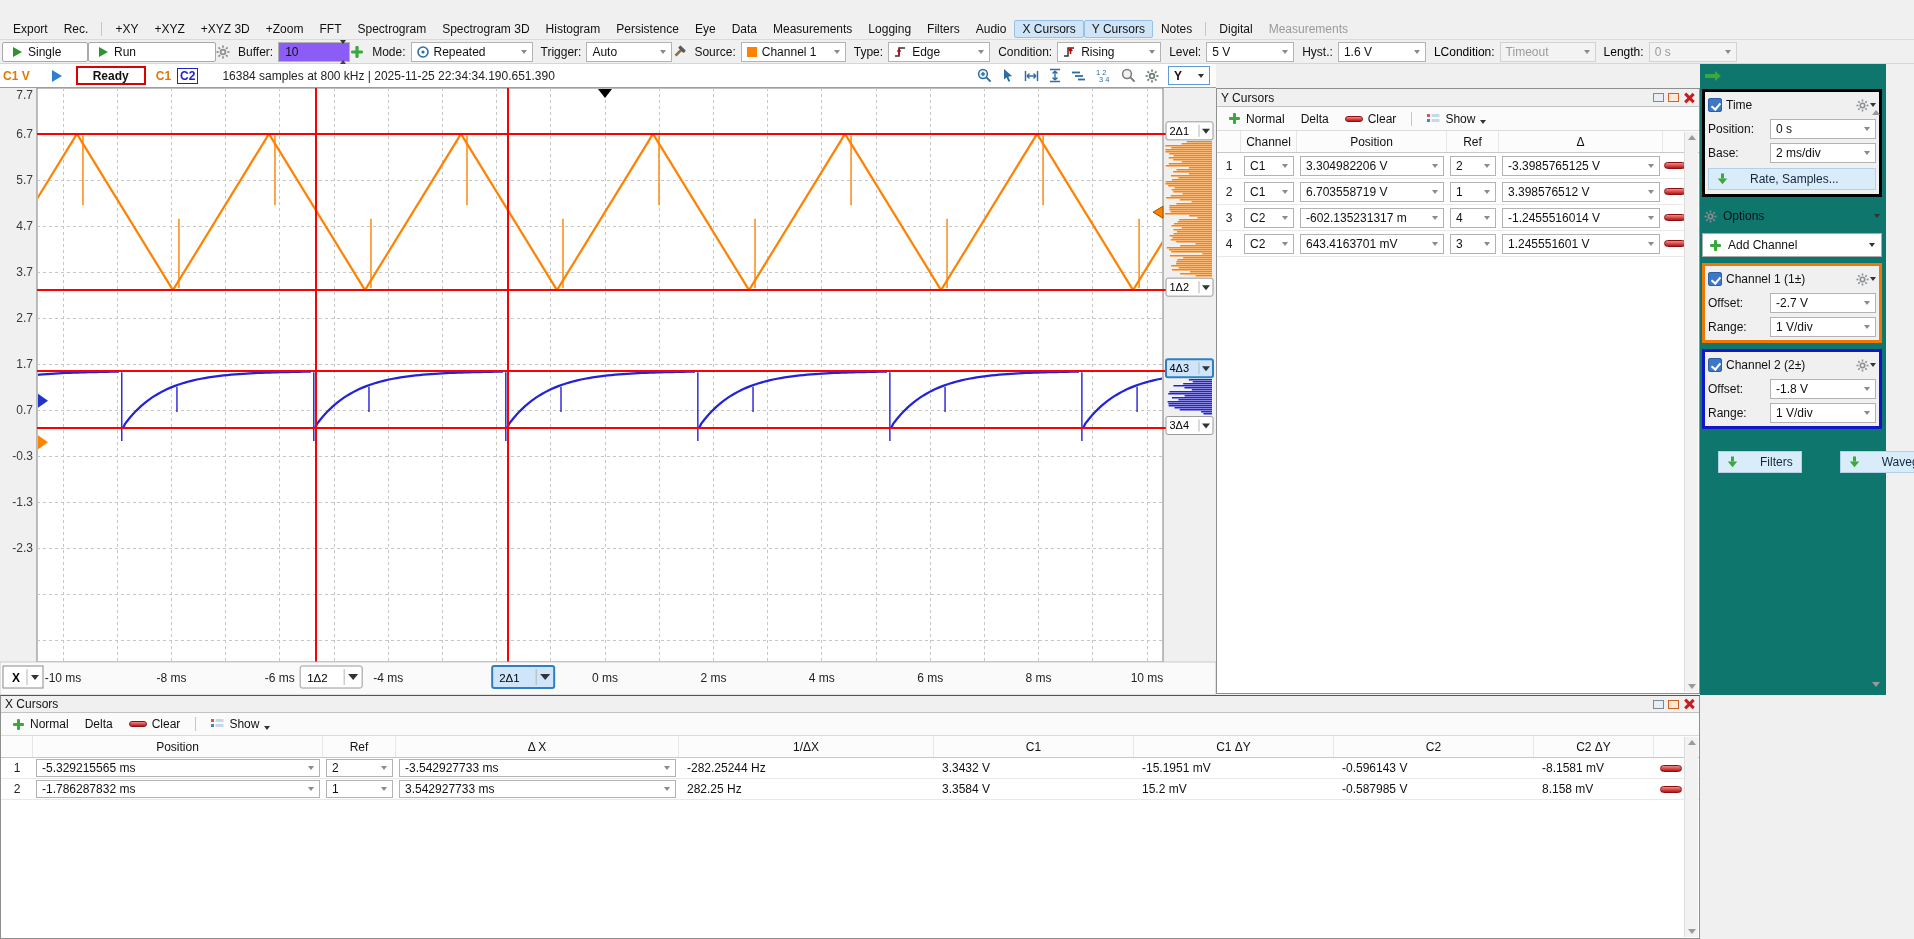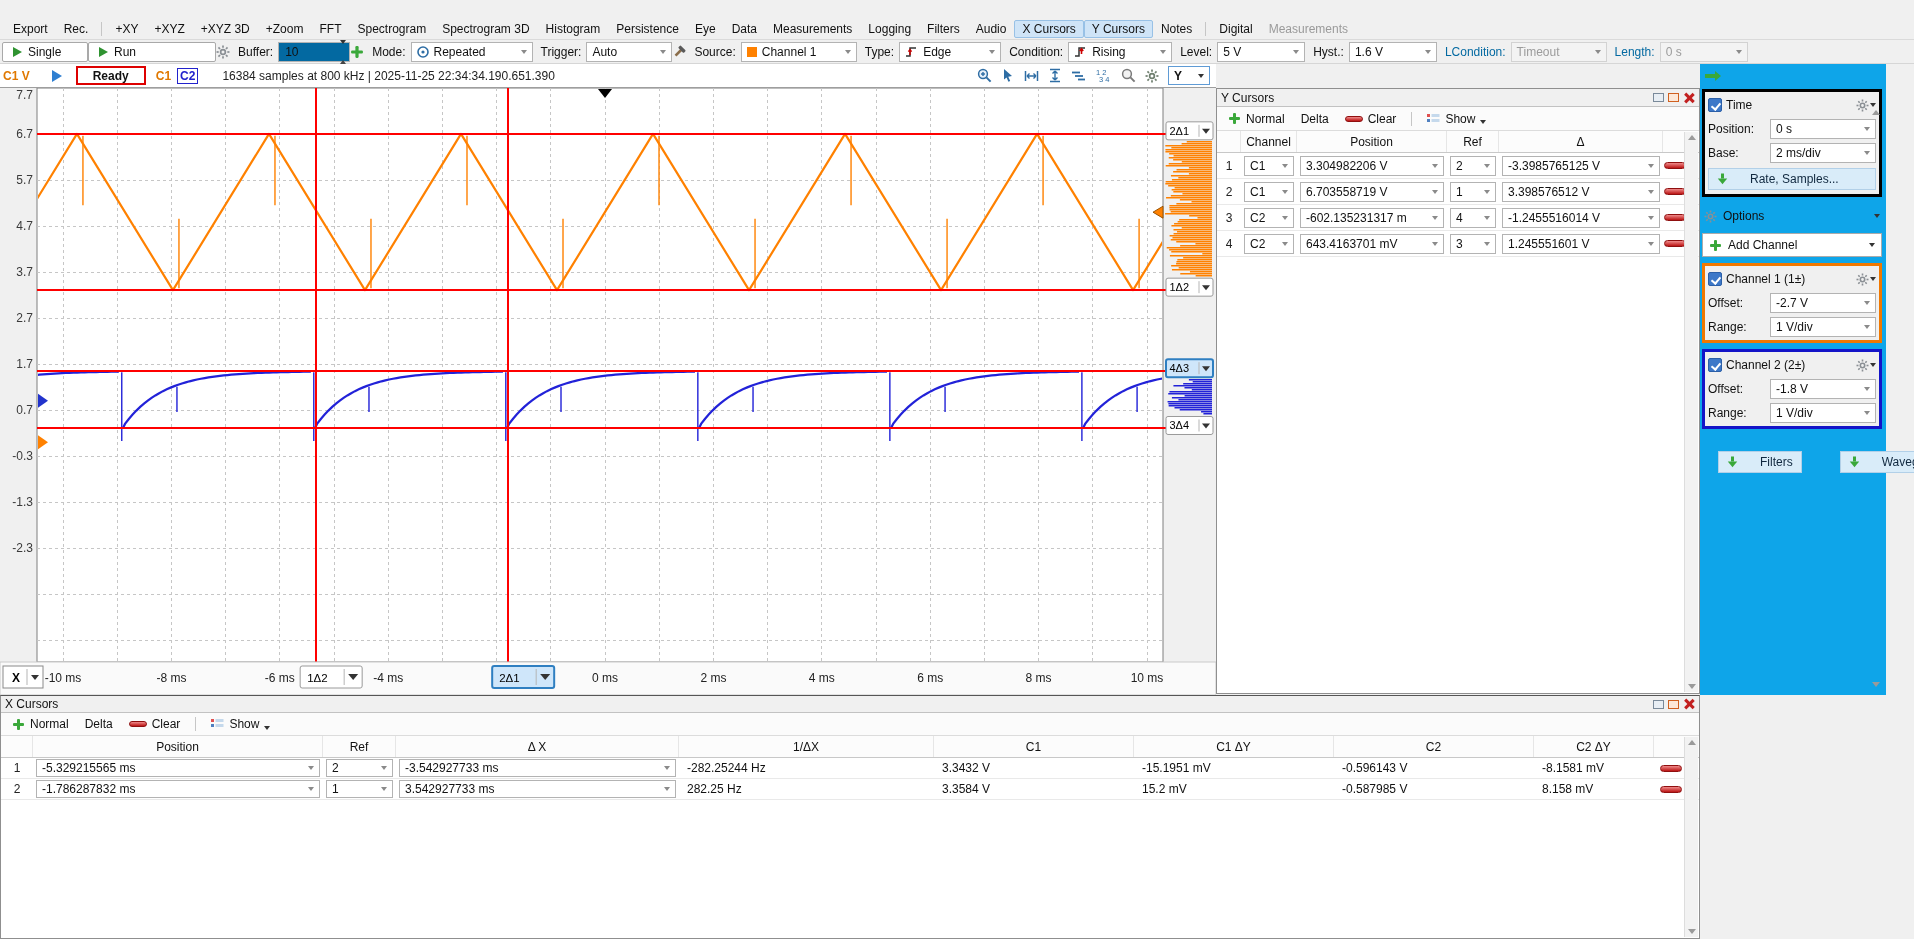--- a/index.html
+++ b/index.html
@@ -10,26 +10,26 @@
   .menu-item{padding:1px 10px 2px 10px;white-space:nowrap}
   .appicon{position:absolute;right:5px;top:2px;width:16px;height:13px;background:#7c2420;border:1px solid #54100e;border-radius:3px}
   .tabbar{position:absolute;left:0;top:19px;width:100%;height:21px;display:flex;align-items:center;padding-left:5px;background:#f0f0f0;border-bottom:1px solid #dadada}
   .tab{padding:2px 8px;white-space:nowrap}
   .tab.sel{background:#cfe4f7;border:1px solid #98c1e6;border-radius:2px;padding:1px 7px}
   .tab.mut{color:#9a9a9a}
   .vsep{width:1px;height:14px;background:#c6c6c6;margin:0 5px;flex:none}
   .toolbar{position:absolute;left:0;top:40px;width:100%;height:24px;display:flex;align-items:center;background:#f0f0f0;border-bottom:1px solid #d6d6d6;padding-left:2px}
   .btn{display:flex;align-items:center;gap:6px;background:#fff;border:1px solid #a9a9a9;border-radius:2px;height:20px;padding:0 10px;white-space:nowrap}
   .lab{margin:0 5px 0 8px;white-space:nowrap}
-  .lab.dis,.dis{color:#0369a1}
+  .lab.dis,.dis{color:#000000}
   .combo{display:flex;align-items:center;background:#fff;border:1px solid #b3b3b3;height:20px;padding:0 5px;gap:5px;white-space:nowrap}
   .combo.dis{background:#f3f3f3;border-color:#d2d2d2;color:#9b9b9b}
   .chev{margin-left:auto;width:0;height:0;border-left:3.5px solid transparent;border-right:3.5px solid transparent;border-top:4px solid #8a8a8a;flex:none}
   .dcaret{width:0;height:0;border-left:3.5px solid transparent;border-right:3.5px solid transparent;border-top:4.5px solid #333;flex:none}
-  .spin{display:flex;align-items:center;background:#0369a1;border:1px solid #b3b3b3;height:20px;width:72px;padding-left:6px;position:relative}
+  .spin{display:flex;align-items:center;background:#8b5cf6;border:1px solid #b3b3b3;height:20px;width:72px;padding-left:6px;position:relative}
   .spin .arr{position:absolute;right:3px}
   .upc{width:0;height:0;border-left:3.5px solid transparent;border-right:3.5px solid transparent;border-bottom:4.5px solid #444}
   .play{width:0;height:0;border-top:5px solid transparent;border-bottom:5px solid transparent;border-left:9px solid #2f9331}
   .sq-orange{width:10px;height:10px;background:#ff8100;flex:none}
   
   .statusrow{position:absolute;left:0;top:64px;width:1216px;height:24px;background:#fff;display:flex;align-items:center;border-bottom:1px solid #9e9e9e}
   .c1v{color:#e07800;font-weight:bold;margin-left:3px}
   .barrow{width:0;height:0;border-top:6px solid transparent;border-bottom:6px solid transparent;border-left:10px solid #2f7fd1;margin-left:22px}
   .ready{border:2px solid #dd0000;background:#fff;font-weight:bold;padding:0 15px;margin-left:14px;height:19px;line-height:17px}
   .c1b{color:#e07800;font-weight:bold;margin-left:10px}
@@ -57,21 +57,21 @@
   .tnum{text-align:center;color:#222;flex:none}
   .tcell{flex:none;display:flex;align-items:center;padding:0 3px}
   .tcell .combo{width:100%;height:20px}
   .xrow .combo{height:18px}
   .tval{flex:none;padding-left:8px;white-space:nowrap}
   .tfill{flex:1;background:#fff}
   .vscroll{position:absolute;right:1px;width:14px;background:#f2f2f2;border-left:1px solid #ddd;display:flex;flex-direction:column;justify-content:space-between;align-items:center;padding:3px 0}
   .sup{width:0;height:0;border-left:4px solid transparent;border-right:4px solid transparent;border-bottom:5px solid #9a9a9a}
   .sdn{width:0;height:0;border-left:4px solid transparent;border-right:4px solid transparent;border-top:5px solid #9a9a9a}
   
-  .sidebar{position:absolute;left:1700px;top:64px;width:186px;height:631px;background:#0ea5e9;padding:2px}
+  .sidebar{position:absolute;left:1700px;top:64px;width:186px;height:631px;background:#0f766e;padding:2px}
   .garrow{margin:4px 0 2px 2px}
   .sbox{border:3px solid #000;background:#f0f0f0;width:180px;margin:2px 0 6px 0;padding:1px 3px}
   .sbox.c1{border-color:#f07800}
   .sbox.c2{border-color:#1414c8}
   .srow{display:flex;align-items:center;height:24px;gap:4px}
   .srow .slab{width:58px;flex:none}
   .srow .combo{flex:1;height:20px}
   .cb{width:14px;height:14px;background:#3d78c8;border:1px solid #2b5fa8;border-radius:2px;position:relative;flex:none}
   .cb::after{content:"";position:absolute;left:4px;top:1.5px;width:4px;height:7px;border:solid #fff;border-width:0 2px 2px 0;transform:rotate(40deg)}
   .gearwrap{margin-left:auto;display:flex;align-items:center;gap:1px}
@@ -161,21 +161,21 @@
         <span>Auto</span>
         <span class="chev"></span>
       </span>
     <svg class="ic" width="14" height="14" viewBox="0 0 14 14">
         <g transform="rotate(45 7 7)">
           <rect x="5.8" y="3" width="2.6" height="9" fill="#8a6d4a"></rect>
           <rect x="3.2" y="1.2" width="7.8" height="3.4" rx="1" fill="#5a5a5a"></rect>
         </g>
       </svg>
     <span class="lab">Source:</span>
-    <span class="combo" style="width:116px">
+    <span class="combo" style="width:105px">
         <span class="sq-orange"></span>
         <span>Channel 1</span>
         <span class="chev"></span>
       </span>
     <span class="lab">Type:</span>
     <span class="combo" style="width:102px">
         <svg class="ic" width="13" height="13" viewBox="0 0 13 13">
           <path d="M1,11 H5 V3 H11" fill="none" stroke="#333" stroke-width="1.5"></path>
           <path d="M5,10 V5" stroke="#c00" stroke-width="1.5"></path>
           <path d="M3.4,6.6 L5,4.6 L6.6,6.6" fill="none" stroke="#c00" stroke-width="1.5"></path>

